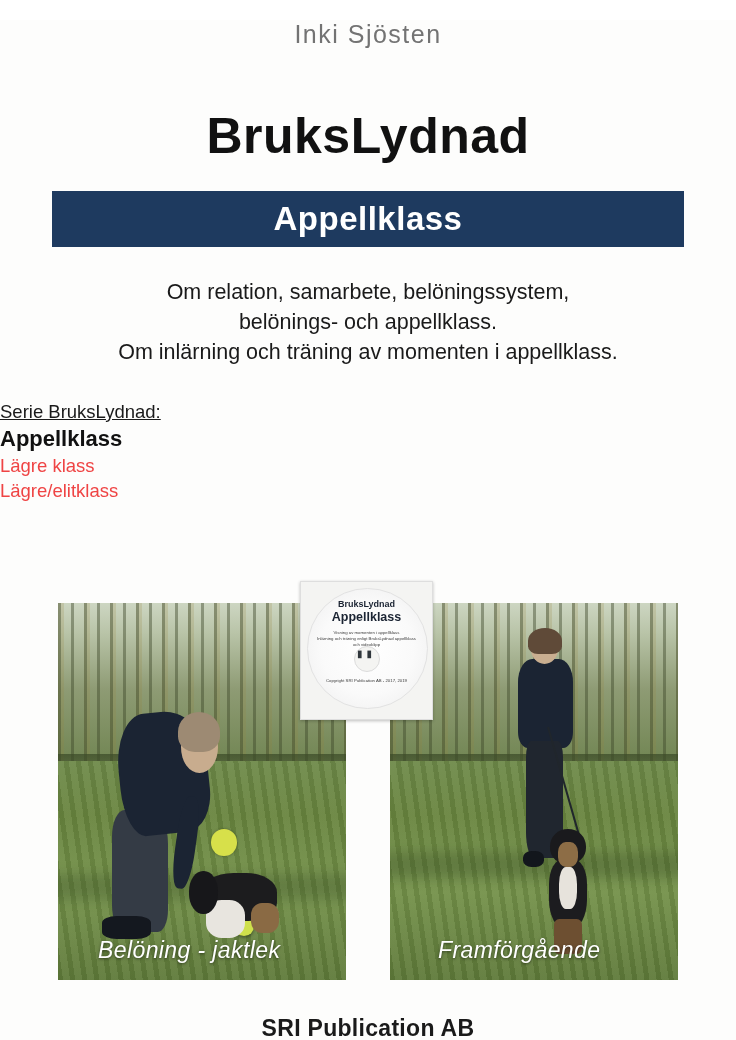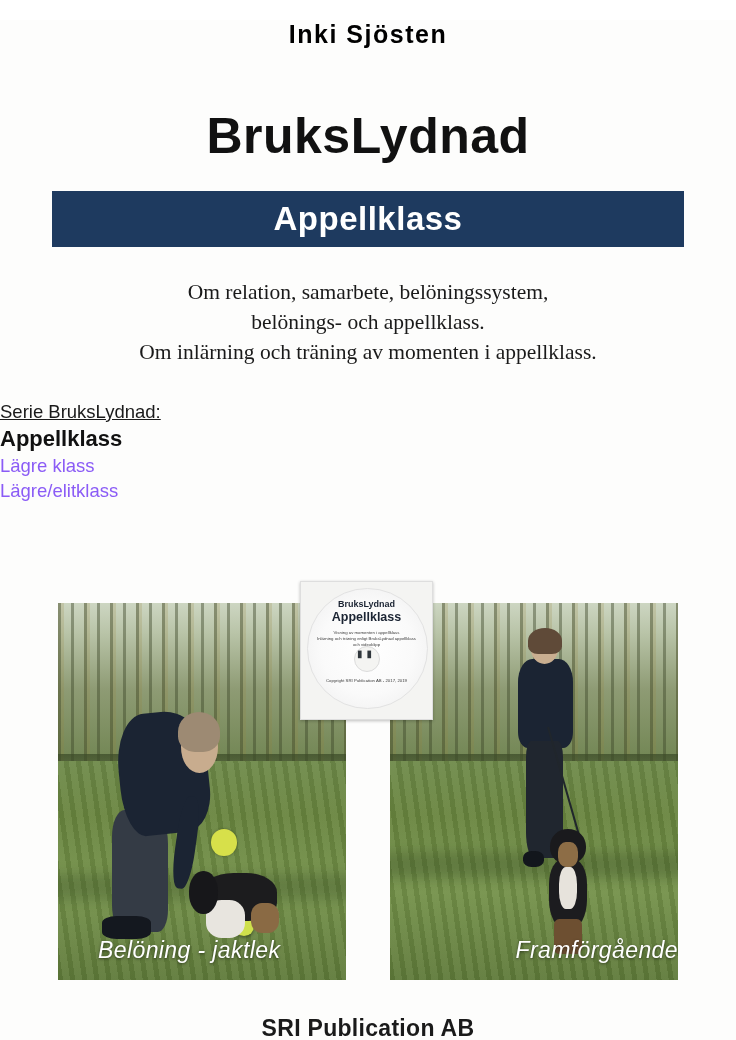--- a/index.html
+++ b/index.html
@@ -20,23 +20,23 @@
     position: relative;
     width: 736px;
     height: 1040px;
     background: #fdfdfc;
   }
 
   .author {
     text-align: center;
     font-size: 25px;
     letter-spacing: 1.5px;
-    color: #000000;
+    color: #737373;
     margin-top: 20px;
-    font-weight: 700;
+    font-weight: 400;
   }
 
   .main-title {
     text-align: center;
     font-size: 50px;
     font-weight: 700;
     letter-spacing: 0.5px;
     color: #111111;
     margin-top: 58px;
   }
@@ -60,42 +60,41 @@
 
   .blurb {
     margin-top: 30px;
     text-align: center;
     font-size: 21.5px;
     line-height: 30px;
     color: #1a1a1a;
   }
   .blurb div {
     white-space: nowrap;
-    font-family: Liberation Serif, serif;
   }
 
   .series {
     margin-top: 34px;
     text-align: left;
   }
   .series-head {
     font-size: 18.5px;
     text-decoration: underline;
     color: #1a1a1a;
   }
   .series-item-strong {
     font-size: 22px;
     font-weight: 700;
     margin-top: 3px;
     color: #111111;
   }
   .series-item {
     font-size: 18.5px;
     margin-top: 3px;
-    color: #8b5cf6;
+    color: #ef4444;
   }
 
   
   .photos {
     position: absolute;
     left: 0;
     top: 583px;
     width: 736px;
     height: 385px;
   }
@@ -426,21 +425,21 @@
     right: 0;
     bottom: 16px;
     text-align: center;
     color: #ffffff;
     font-size: 23px;
     font-style: italic;
     letter-spacing: 0.4px;
     text-shadow: 0 1px 3px rgba(0,0,0,0.55);
   }
   .caption-left { text-align: left; padding-left: 40px; }
-  .caption-right { text-align: right; }
+  .caption-right { text-align: left; padding-left: 48px; }
 
   
   .disc {
     position: absolute;
     left: 300px;
     top: -22px;
     width: 131px;
     height: 137px;
     background: #f4f4f2;
     border: 1px solid #dedede;

